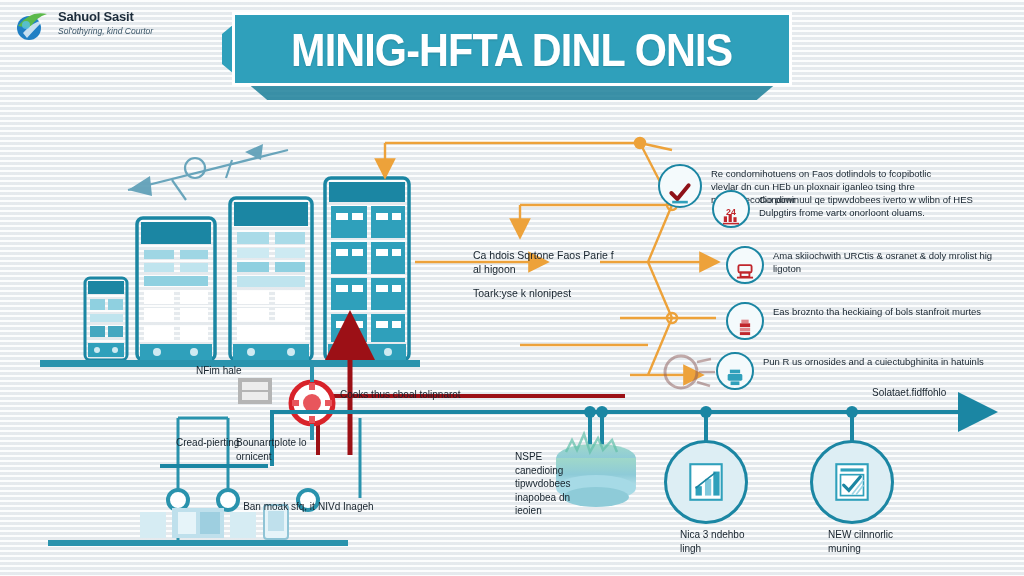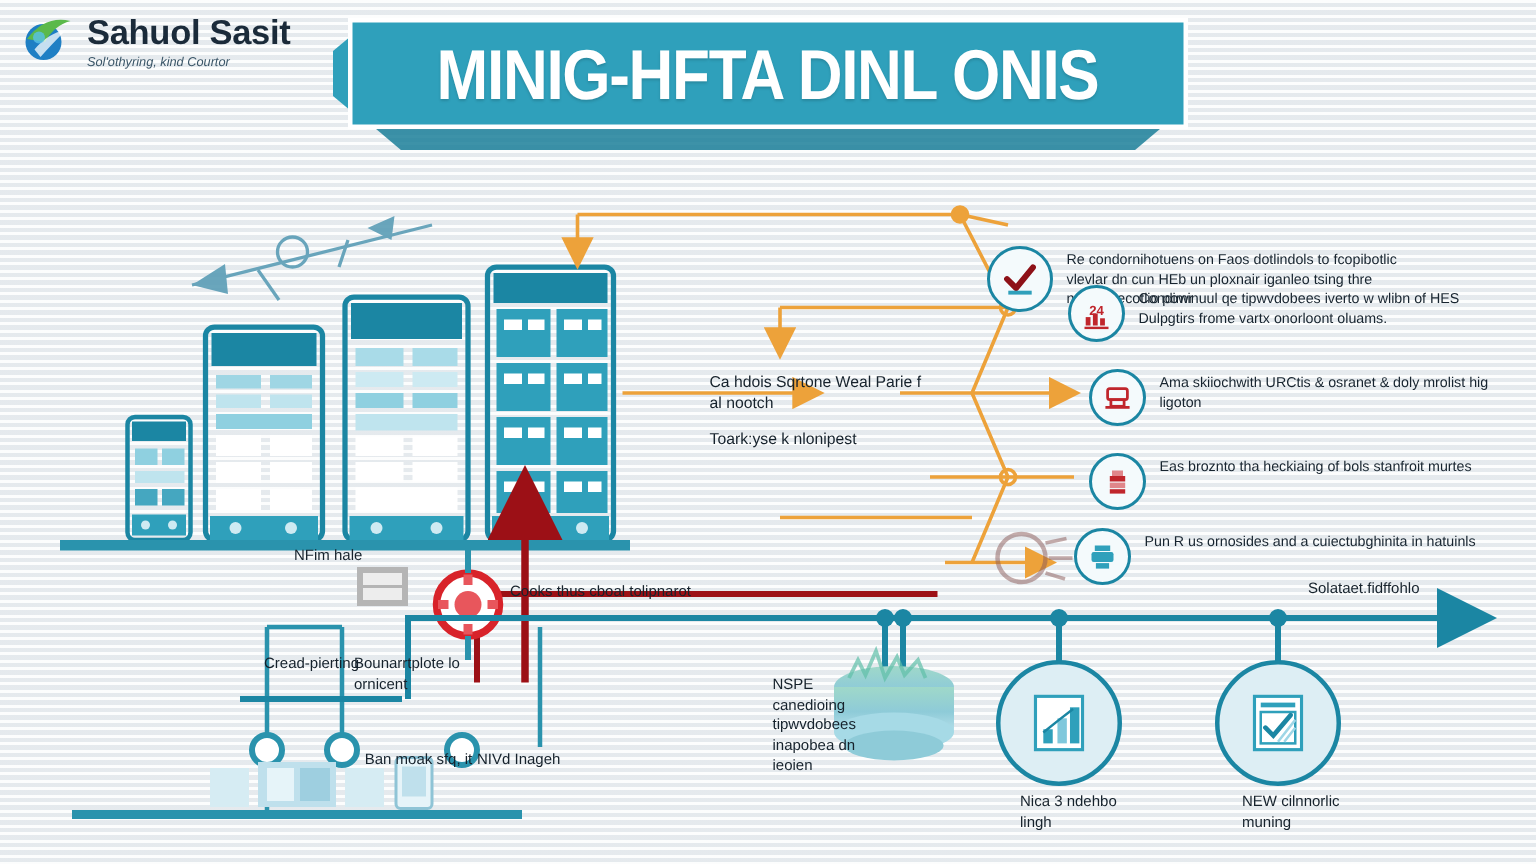--- a/index.html
+++ b/index.html
@@ -37,21 +37,21 @@
     position: absolute;
     left: 14px; top: 8px;
     display: flex;
     align-items: flex-start;
     gap: 8px;
     z-index: 6;
   }
   .brand-mark { width: 36px; height: 36px; flex: 0 0 36px; }
   .brand-text { padding-top: 2px; }
   .brand-name {
-    font-size: 23px;
+    font-size: 13px;
     font-weight: bold;
     color: #1b2b3a;
     letter-spacing: -0.2px;
     line-height: 1;
     white-space: nowrap;
   }
   .brand-tagline {
     font-size: 8.5px;
     color: #3b5668;
     font-style: italic;
@@ -122,21 +122,21 @@
     gap: 9px;
     z-index: 4;
   }
   .bullet-icon {
     flex: 0 0 auto;
     width: 44px; height: 44px;
     border-radius: 50%;
     background: #f4fafc;
     border: 2.5px solid #1b86a3;
     display: flex;
-    align-items: center;
+    align-items: flex-end;
     justify-content: center;
     box-sizing: border-box;
   }
   .bullet-icon.sm { width: 38px; height: 38px; }
   .bullet-text {
     font-size: 9.5px;
     color: #17242f;
     filter: blur(0.4px);
     line-height: 1.38;
     max-width: 230px;
@@ -466,21 +466,21 @@
     <div class="bullet-icon sm">
       <svg viewBox="0 0 30 30" width="22" height="22">
         <rect x="8" y="5" width="14" height="5" fill="#2fa0bb"></rect>
         <rect x="5" y="11" width="20" height="9" rx="2" fill="#2fa0bb"></rect>
         <rect x="9" y="21" width="12" height="5" fill="#2fa0bb"></rect>
       </svg>
     </div>
     <div class="bullet-text">Pun R us ornosides and a cuiectubghinita in hatuinls</div>
   </div>
 
-  <div class="ptext lbl mid" style="left:473px; top:248px; width:150px;">Ca hdois Sqrtone Weal Parie f al nootch</div>
+  <div class="ptext lbl mid" style="left:473px; top:248px; width:150px;">Ca hdois Sqrtone Faos Parie f al higoon</div>
   <div class="ptext lbl mid" style="left:473px; top:286px; width:160px;">Toark:yse k nlonipest</div>
   <div class="ptext lbl" style="left:196px; top:364px; width:120px;">NFim hale</div>
   <div class="ptext lbl" style="left:340px; top:388px; width:200px;">Cooks thus cboal tolipnarot</div>
   <div class="ptext lbl" style="left:872px; top:386px; width:150px;">Solataet.fidffohlo</div>
 
   <div class="ptext lbl" style="left:176px; top:436px; width:64px;">Cread-pierting</div>
   <div class="ptext lbl" style="left:236px; top:436px; width:86px;">Bounarrtplote lo ornicent</div>
   <div class="ptext lbl" style="left:240px; top:500px; width:78px;text-align:center;">Ban moak sfq, it</div>
   <div class="ptext lbl" style="left:318px; top:500px; width:70px;">NIVd Inageh</div>
 

